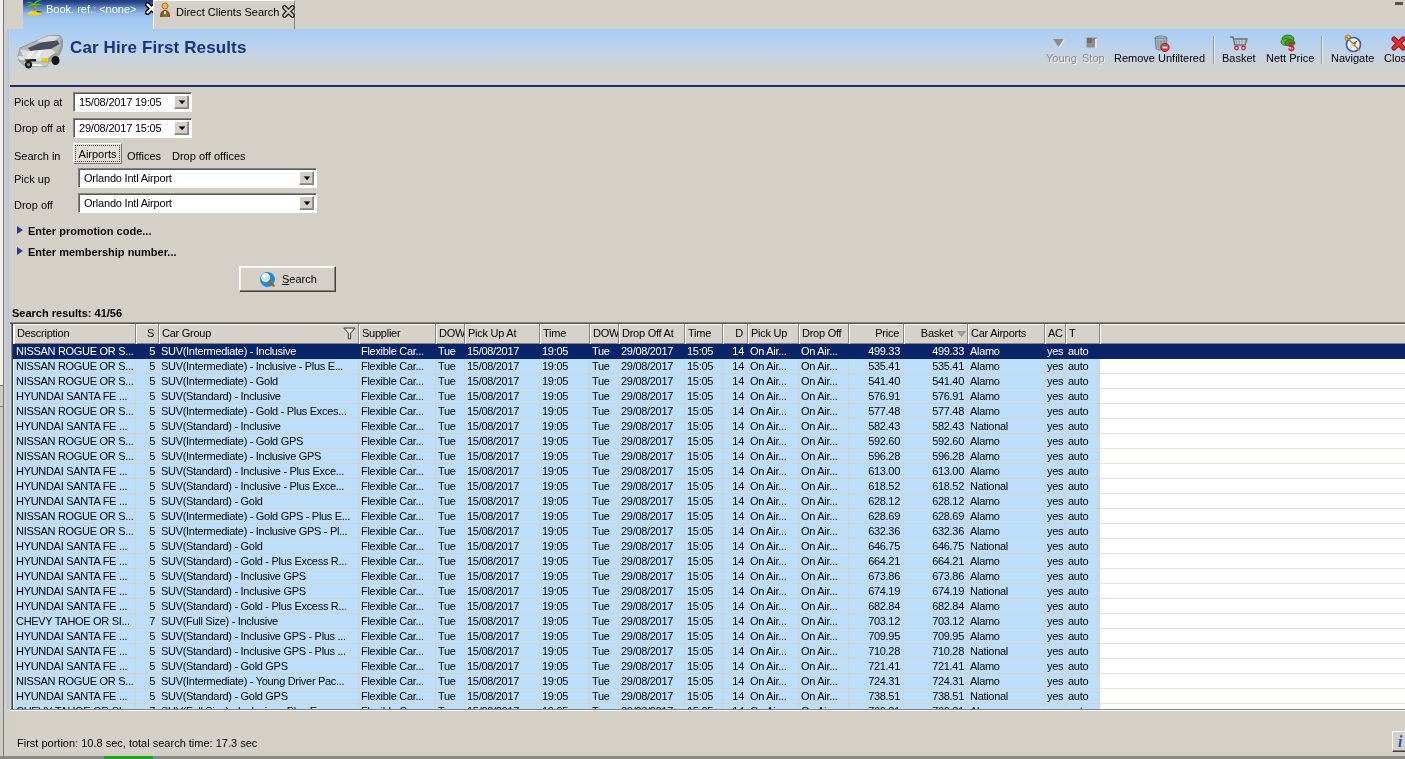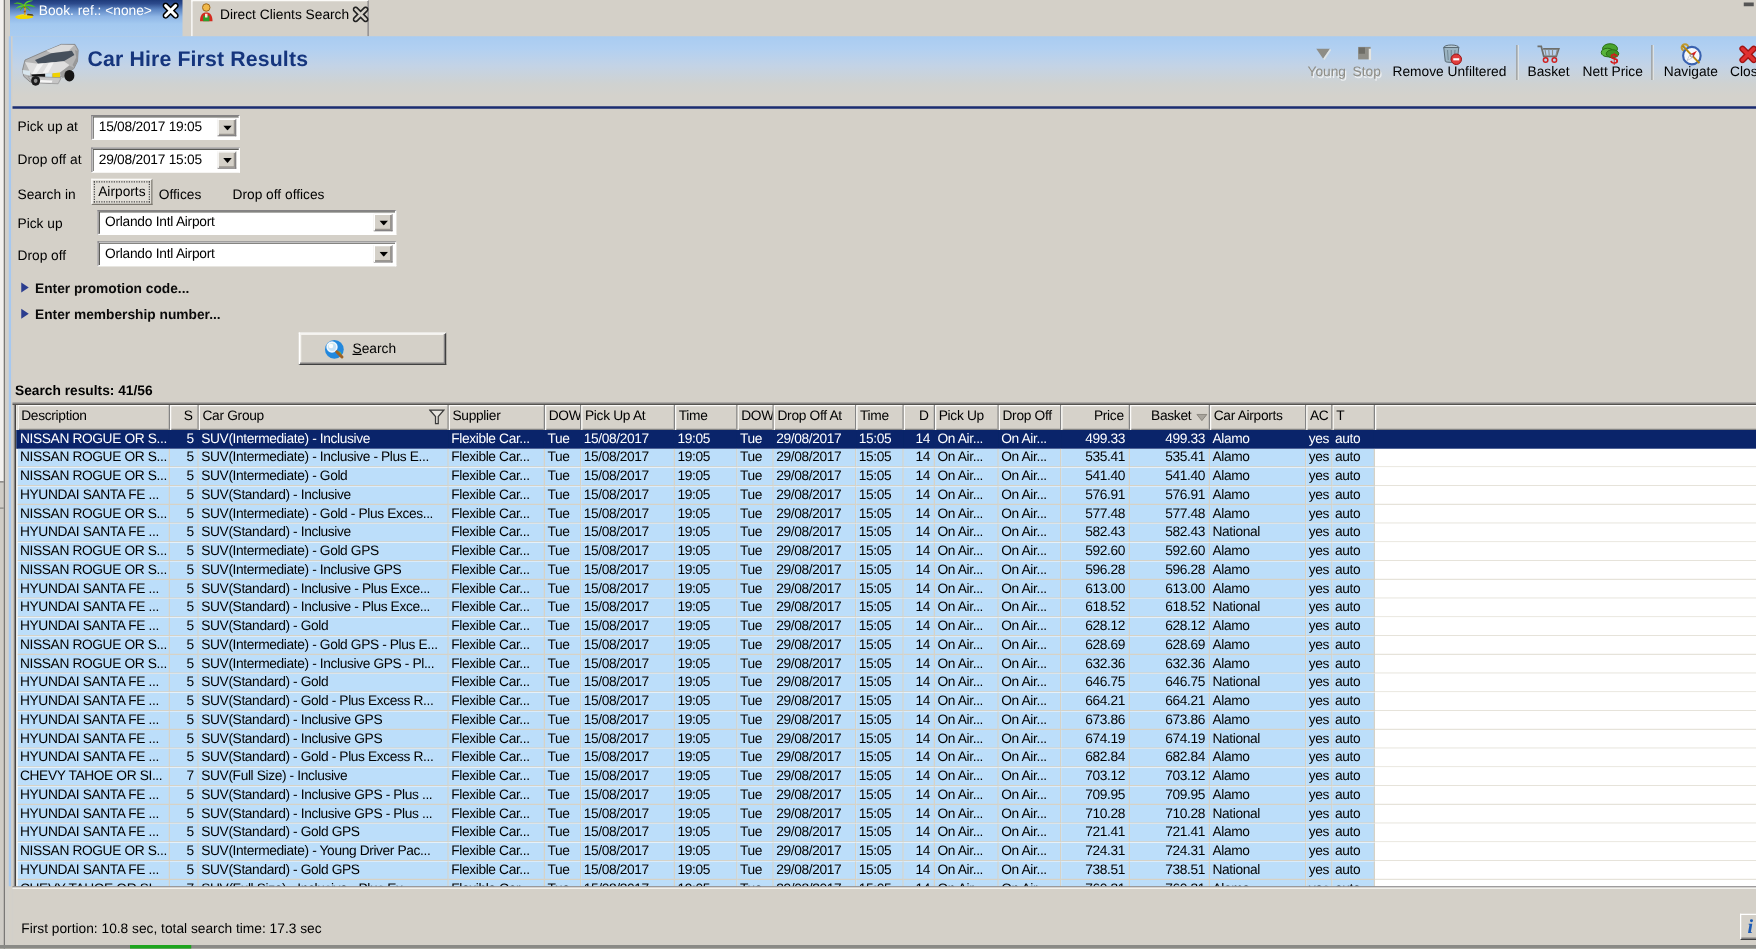--- a/index.html
+++ b/index.html
@@ -10,21 +10,21 @@
 #lb1b{left:0;top:386px;width:3px;height:373px;background:#cfccc6;}
 #lb3{left:3px;top:0;width:1px;height:759px;background:#7a7876;}
 #lb2{left:4px;top:0;width:3px;height:759px;background:#d2cfc9;}
 #lbblue{left:7px;top:29px;width:2px;height:680px;background:#a6c8f0;}
 #lb5{left:9px;top:0;width:2px;height:759px;background:#d2cfc9;}
 #lbsplit1{left:0;top:385px;width:3px;height:1px;background:#706e6c;}
 #lbsplit2{left:0;top:406px;width:3px;height:1px;background:#8a8884;}
 
 
 #tabbar{left:9px;top:0;width:1396px;height:29px;background:#d4d0c8;}
-#tab1{left:8px;top:0;width:138px;height:29px;background:linear-gradient(180deg,#1e3a7a 0%,#2c4a8c 10%,#5b84c2 26%,#8fb6e6 46%,#a3c9f0 66%,#a9ccf1 100%);}
+#tab1{left:23px;top:0;width:138px;height:29px;background:linear-gradient(180deg,#1e3a7a 0%,#2c4a8c 10%,#5b84c2 26%,#8fb6e6 46%,#a3c9f0 66%,#a9ccf1 100%);}
 #tab1 .txt{position:absolute;left:23px;top:3px;color:#fff;font-size:11px;}
 #tab2{left:153px;top:0;width:142px;height:29px;background:#d4d0c8;border-left:1px solid #fff;border-top:1px solid #fbfaf8;border-right:1px solid #848284;}
 #tab2 .txt{position:absolute;left:22px;top:5px;color:#000;font-size:11px;}
 #trdash{left:1395px;top:2px;width:8px;height:3px;background:#555;}
 
 
 #band{left:10px;top:29px;width:1395px;height:56px;background:linear-gradient(180deg,#a9ccf1 0%,#b2d0f1 18%,#c3d3e6 42%,#cfd2d1 68%,#d4d2cc 85%,#d4d2cc 100%);}
 #navyrule{left:10px;top:85px;width:1395px;height:2px;background:#1b2d72;}
 #title{left:70px;top:38px;font-size:17px;font-weight:bold;color:#15357d;letter-spacing:0.12px;}
 
@@ -36,21 +36,21 @@
 
 .lbl{position:absolute;color:#000;}
 .field{position:absolute;background:#fff;border:1px solid #848284;border-right-color:#fff;border-bottom-color:#fff;box-shadow:inset 1px 1px 0 #5c5c58;}
 .field .tx{position:absolute;left:5px;top:3px;font-size:11px;letter-spacing:-0.2px;}
 .dbtn{position:absolute;top:2px;background:#d4d0c8;border:1px solid #848284;border-top-color:#fff;border-left-color:#fff;box-shadow:inset -1px -1px 0 #9a9690;}
 .dbtn svg{position:absolute;left:50%;top:50%;transform:translate(-50%,-42%);}
 #chip{left:73px;top:143px;width:49px;height:21px;background:#e2dfd8;border:1px solid #9a968e;border-bottom-color:#7a766e;border-right-color:#7a766e;border-top-color:#fbfaf8;border-left-color:#fbfaf8;}
 #chip i{position:absolute;left:1px;top:1px;right:1px;bottom:1px;border:1px dotted #4a4a4a;font-style:normal;text-align:center;line-height:16px;}
 .exp{position:absolute;font-weight:bold;color:#0a0a0a;}
 .tri{position:absolute;width:0;height:0;border-left:6px solid #2b3d8f;border-top:4.5px solid transparent;border-bottom:4.5px solid transparent;}
-#searchbtn{left:239px;top:266px;width:118px;height:26px;background:#d4d0c8;border:1px solid #404040;border-top-color:#fff;border-left-color:#fff;box-shadow:inset -1px -1px 0 #848284, inset 1px 1px 0 #f4f2ee;}
+#searchbtn{left:239px;top:266px;width:97px;height:26px;background:#d4d0c8;border:1px solid #404040;border-top-color:#fff;border-left-color:#fff;box-shadow:inset -1px -1px 0 #848284, inset 1px 1px 0 #f4f2ee;}
 #searchbtn .bt{position:absolute;left:42px;top:6px;}
 #searchbtn .bt u{text-decoration:underline;}
 
 
 #gridtop{left:10px;top:322px;width:1395px;height:1px;background:#848284;}
 #gridtop2{left:10px;top:323px;width:1395px;height:1px;background:#55534f;}
 #gleft{left:11px;top:324px;width:1px;height:385px;background:#848284;}
 #gleft2{left:12px;top:324px;width:1px;height:385px;background:#44423e;}
 #gleft3{left:13px;top:324px;width:1px;height:385px;background:#fcfbf8;}
 #ghead{left:14px;top:324px;width:1391px;height:20px;display:flex;}
@@ -210,21 +210,21 @@
       <svg width="7" height="4" viewBox="0 0 7 4">
         <path d="M0 0 h7 l-3.5 4 z" fill="#000"></path>
       </svg>
     </span>
 </div>
 <div class="lbl" style="left:14px;top:150px;">Search in</div>
 <div class="abs" id="chip">
     <i>Airports</i>
   </div>
 <div class="lbl" style="left:127px;top:150px;">Offices</div>
-<div class="lbl" style="left:186px;top:150px;">Drop off offices</div>
+<div class="lbl" style="left:172px;top:150px;">Drop off offices</div>
 <div class="lbl" style="left:14px;top:173px;">Pick up</div>
 <div class="field" style="left:78px;top:168px;width:239px;height:20px;">
   <span class="tx">Orlando Intl Airport</span>
   <span class="dbtn" style="right:2px;width:15px;height:14px;">
       <svg width="7" height="4" viewBox="0 0 7 4">
         <path d="M0 0 h7 l-3.5 4 z" fill="#000"></path>
       </svg>
     </span>
 </div>
 <div class="lbl" style="left:14px;top:199px;">Drop off</div>

